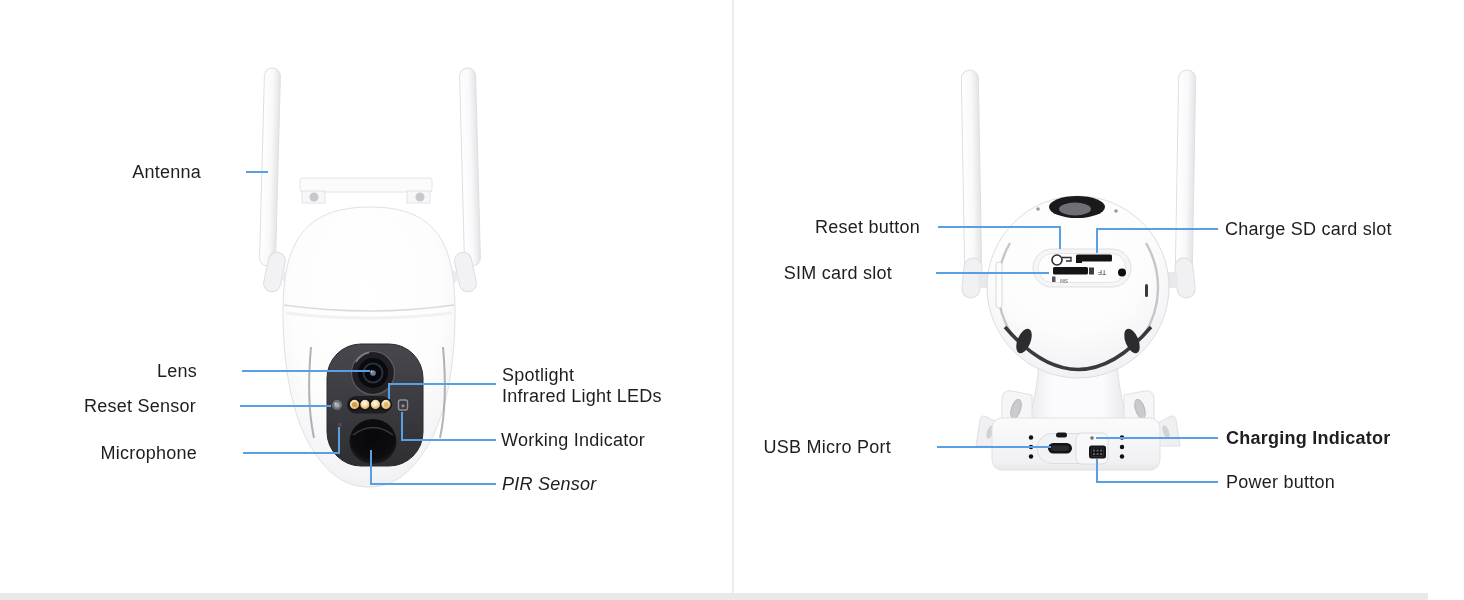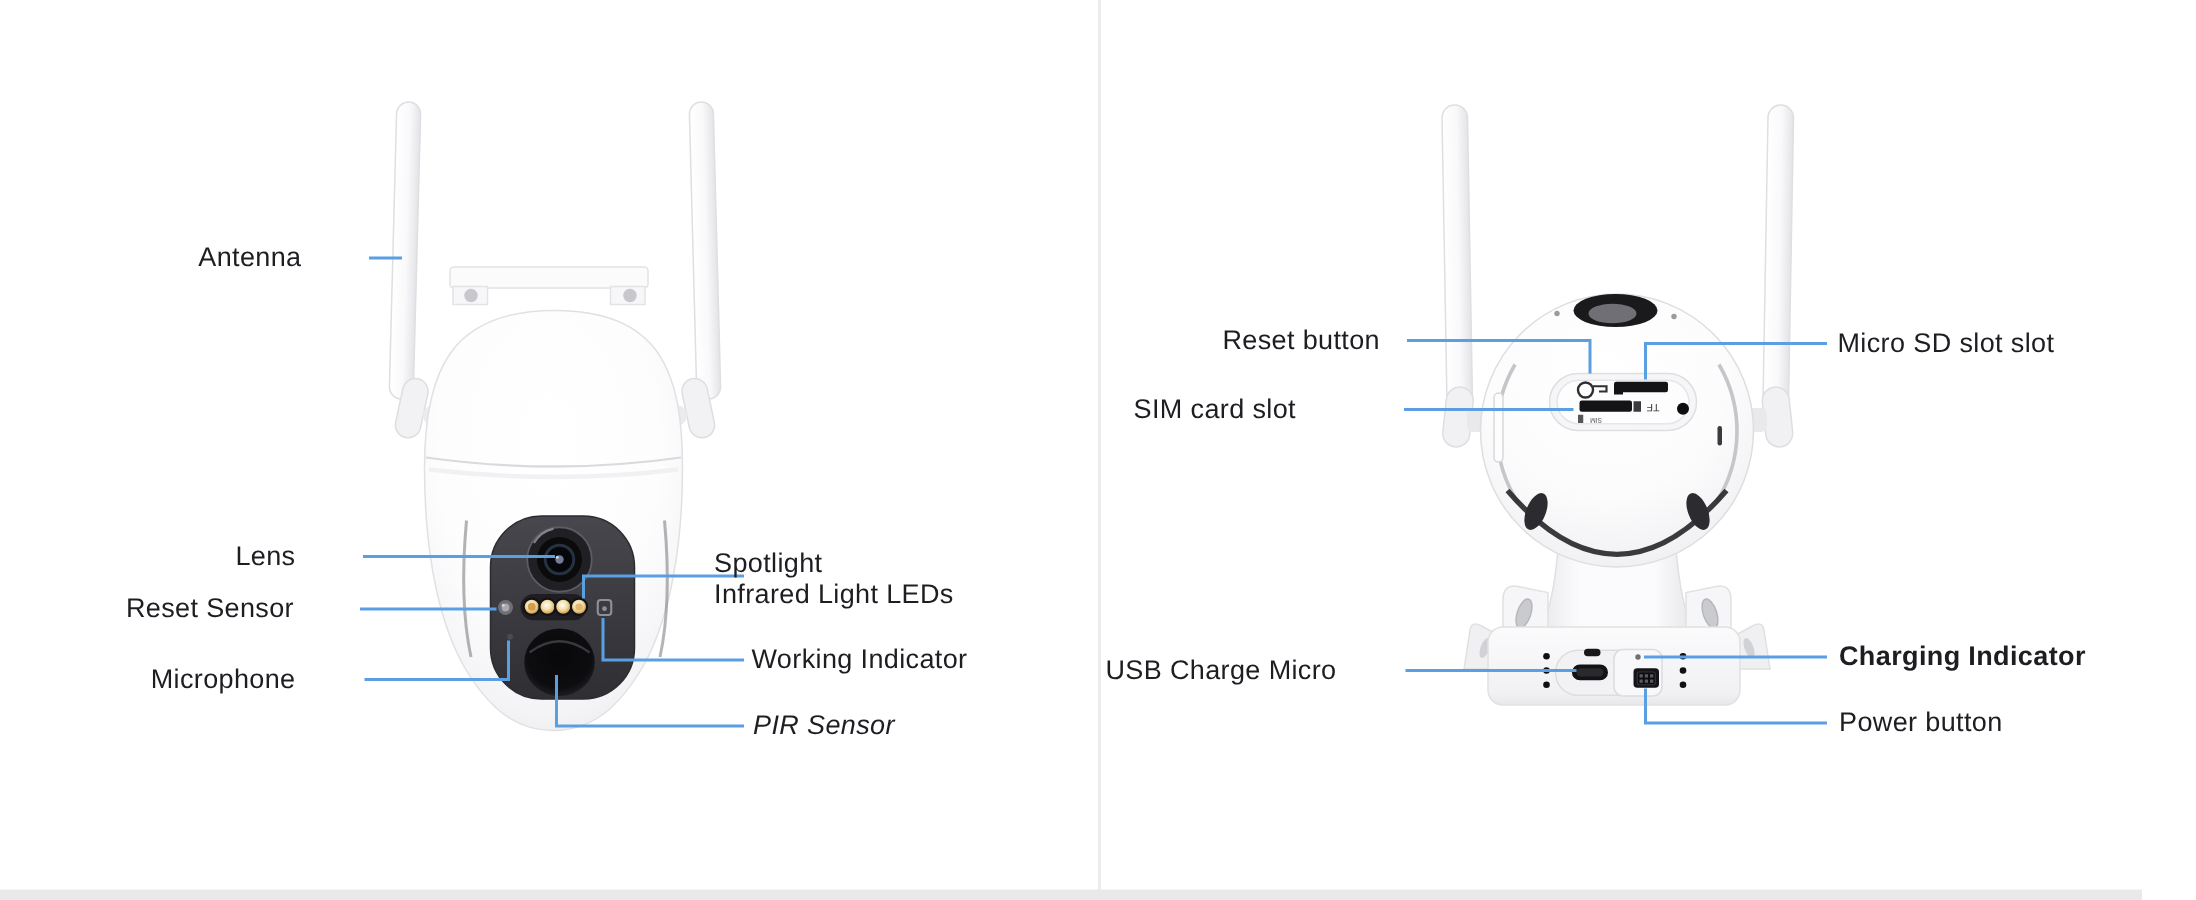--- a/index.html
+++ b/index.html
@@ -254,29 +254,29 @@
     <path class="leader" d="M1097 253 V229 H1218"></path>
     <path class="leader" d="M937 447 H1051"></path>
     <path class="leader" d="M1096 438 H1218"></path>
     <path class="leader" d="M1097 459 V482 H1218"></path>
   </svg>
 
   <div class="lbl r" style="right:1227px;top:172px;">Antenna</div>
   <div class="lbl r" style="right:1231px;top:371px;text-align:center;">Lens</div>
   <div class="lbl r" style="right:1232px;top:406px;">Reset Sensor</div>
   <div class="lbl r" style="right:1231px;top:453px;">Microphone</div>
-  <div class="lbl" style="left:476px;top:386px;">
+  <div class="lbl" style="left:502px;top:386px;">
     <div>Spotlight</div>
     <div>Infrared Light LEDs</div>
   </div>
   <div class="lbl" style="left:501px;top:440px;">Working Indicator</div>
   <div class="lbl" style="left:502px;top:484px;font-style:italic;">PIR Sensor</div>
 
   <div class="lbl r" style="right:508px;top:227px;">Reset button</div>
-  <div class="lbl r" style="right:564px;top:273px;">SIM card slot</div>
-  <div class="lbl" style="left:1225px;top:229px;">Micro SD slot slot</div>
-  <div class="lbl r" style="right:537px;top:447px;">USB Charge Micro</div>
+  <div class="lbl r" style="right:536px;top:273px;">SIM card slot</div>
+  <div class="lbl" style="left:1225px;top:229px;">Charge SD card slot</div>
+  <div class="lbl r" style="right:537px;top:447px;">USB Micro Port</div>
   <div class="lbl" style="left:1226px;top:438px;font-weight:bold;">Charging Indicator</div>
   <div class="lbl" style="left:1226px;top:482px;">Power button</div>
 
   <div class="vdivider" style="left:732px;"></div>
   <div class="bottombar" style="top:593px;"></div>
 </div>
 
 </body></html>

